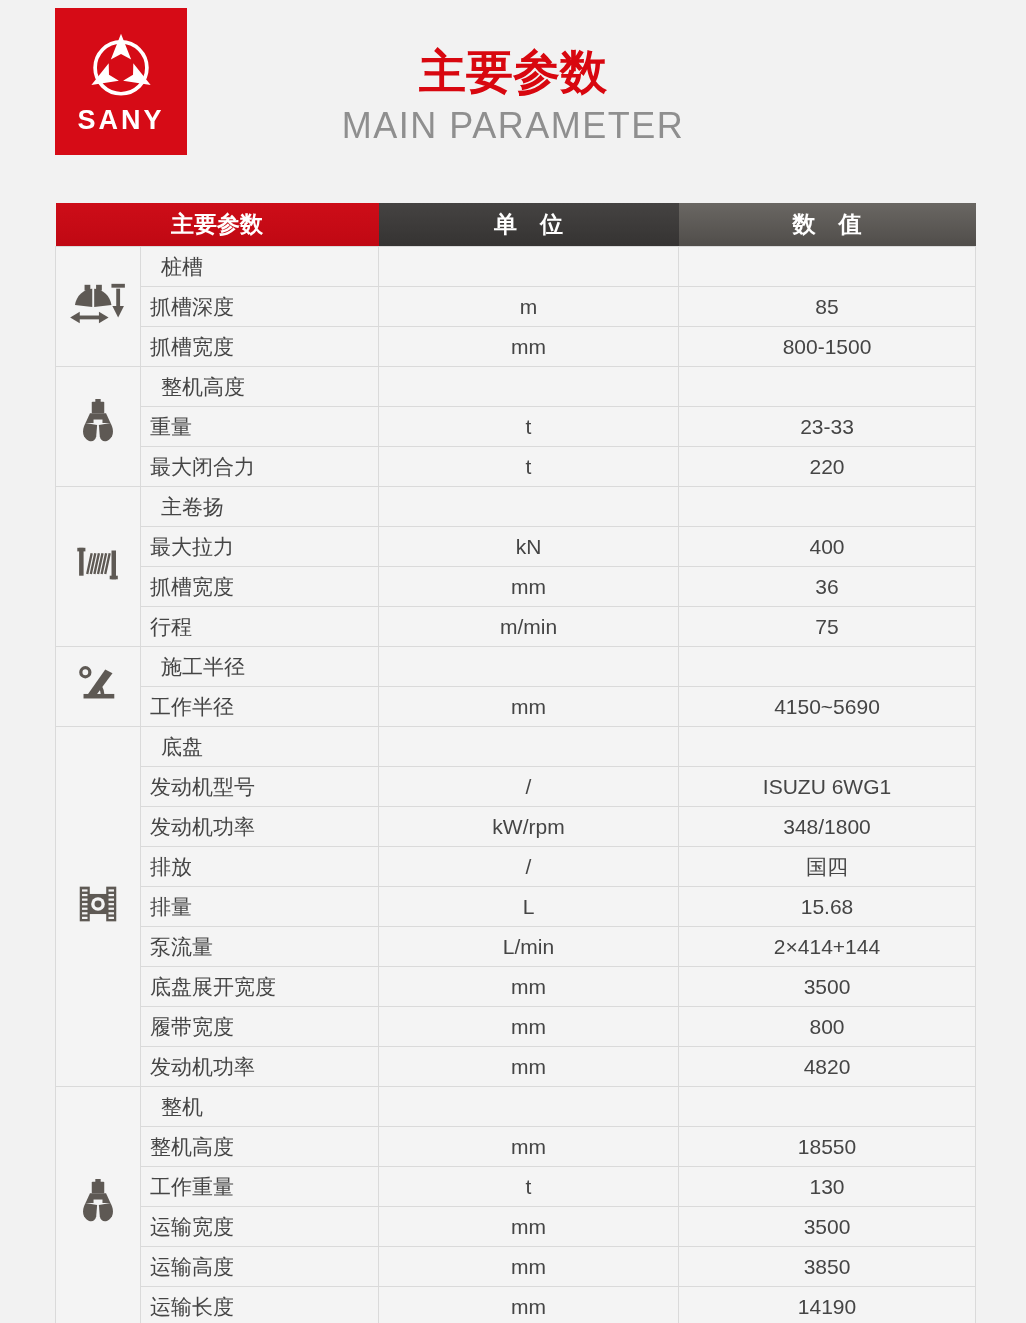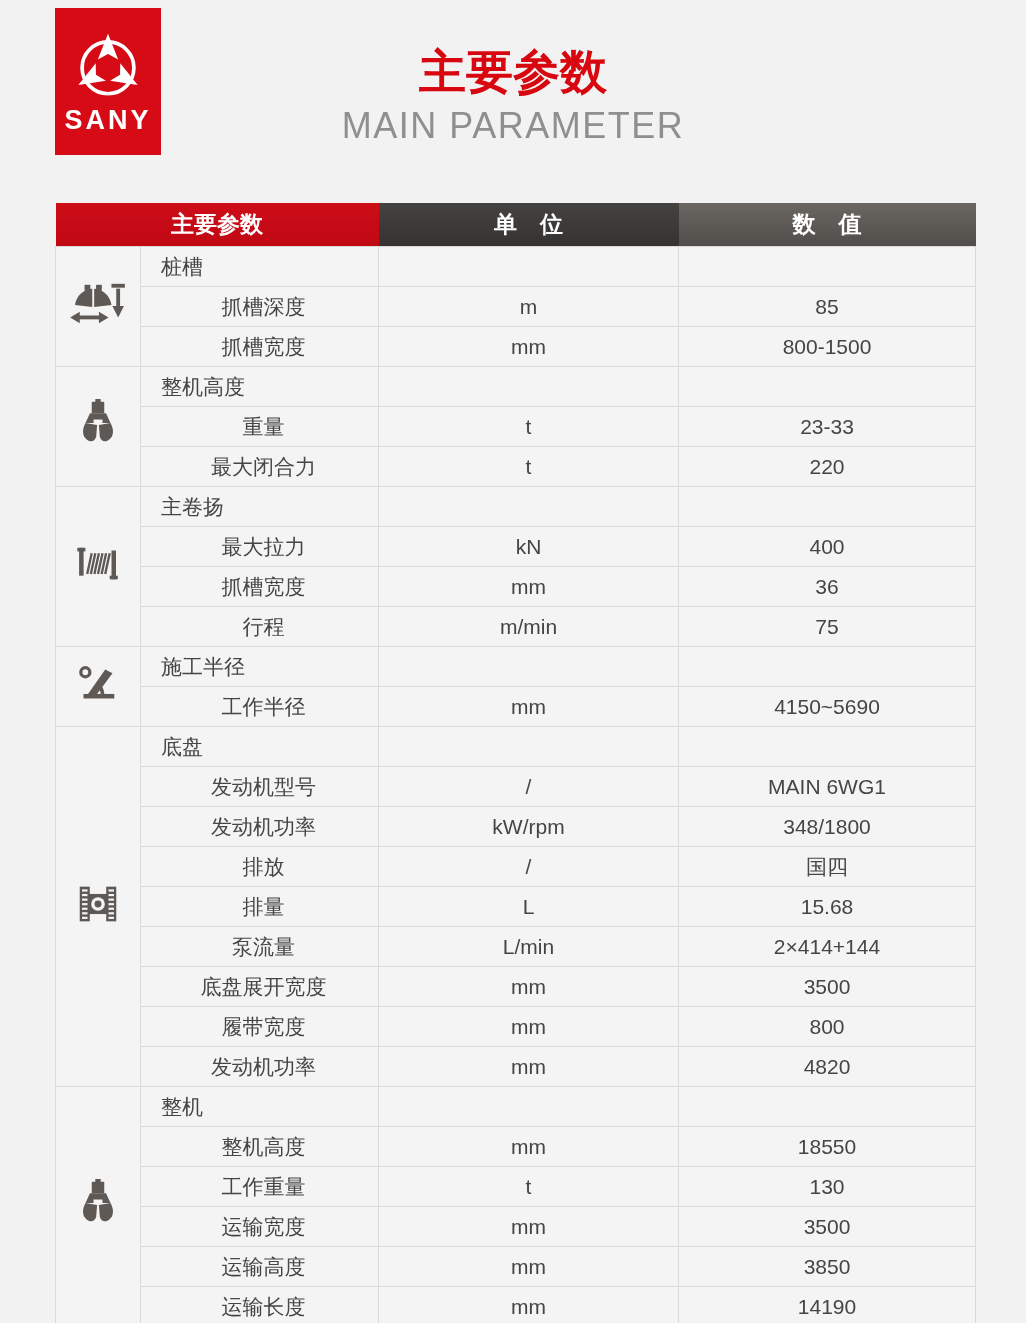--- a/index.html
+++ b/index.html
@@ -7,21 +7,21 @@
     width:1026px; height:1323px;
     background:#f2f2f2;
     font-family:"Liberation Sans","DejaVu Sans",sans-serif;
     position:relative;
     overflow:hidden;
   }
   .page { position:relative; width:1026px; height:1323px; }
 
   
   .logo-block {
-    position:absolute; left:55px; top:8px; width:106px; height:147px;
+    position:absolute; left:55px; top:8px; width:132px; height:147px;
     background:#d60b16;
     display:flex; flex-direction:column; align-items:center; justify-content:center;
     gap:4px;
   }
   .logo-block .brand {
     color:#fff; font-weight:bold; font-size:27px; letter-spacing:3px; line-height:1;
   }
   .title-wrap { position:absolute; left:0; top:46px; width:100%; text-align:center; }
   .title-cn { font-size:47px; font-weight:bold; color:#d8070f; line-height:1.1; }
   .title-en { font-size:36px; color:#8f8f8f; letter-spacing:1.5px; margin-top:7px; }
@@ -37,21 +37,21 @@
   }
   .th-red  { background:linear-gradient(#cd0d18,#c00813); }
   .th-dark { background:linear-gradient(#454342,#353332); }
   .th-gray { background:linear-gradient(#6a6763,#504d4a);margin-top:33px; }
 
   table.spec td {
     height:37px; background:#f4f4f4; border:1px solid #dadada;
     font-size:21px; color:#454545; vertical-align:middle;
   }
   td.icon-cell { text-align:center; }
-  td.name { text-align:center; padding-left:9px;margin-left:40px; }
+  td.name { text-align:left; padding-left:9px;margin-left:40px; }
   td.cat  { color:#e60e18; text-align:left; padding-left:20px; }
   td.unit, td.val { text-align:center; }
   .icon { display:inline-block; line-height:0; }
 </style>
 </head>
 <body>
 
 <div class="page">
 
   <div class="logo-block">
@@ -238,21 +238,21 @@
             </svg>
           </span>
         </td>
         <td class="cat">底盘</td>
         <td class="unit"></td>
         <td class="val"></td>
       </tr>
       <tr>
         <td class="name">发动机型号</td>
         <td class="unit">/</td>
-        <td class="val">MAIN 6WG1</td>
+        <td class="val">ISUZU 6WG1</td>
       </tr>
       <tr>
         <td class="name">发动机功率</td>
         <td class="unit">kW/rpm</td>
         <td class="val">348/1800</td>
       </tr>
       <tr>
         <td class="name">排放</td>
         <td class="unit">/</td>
         <td class="val">国四</td>

